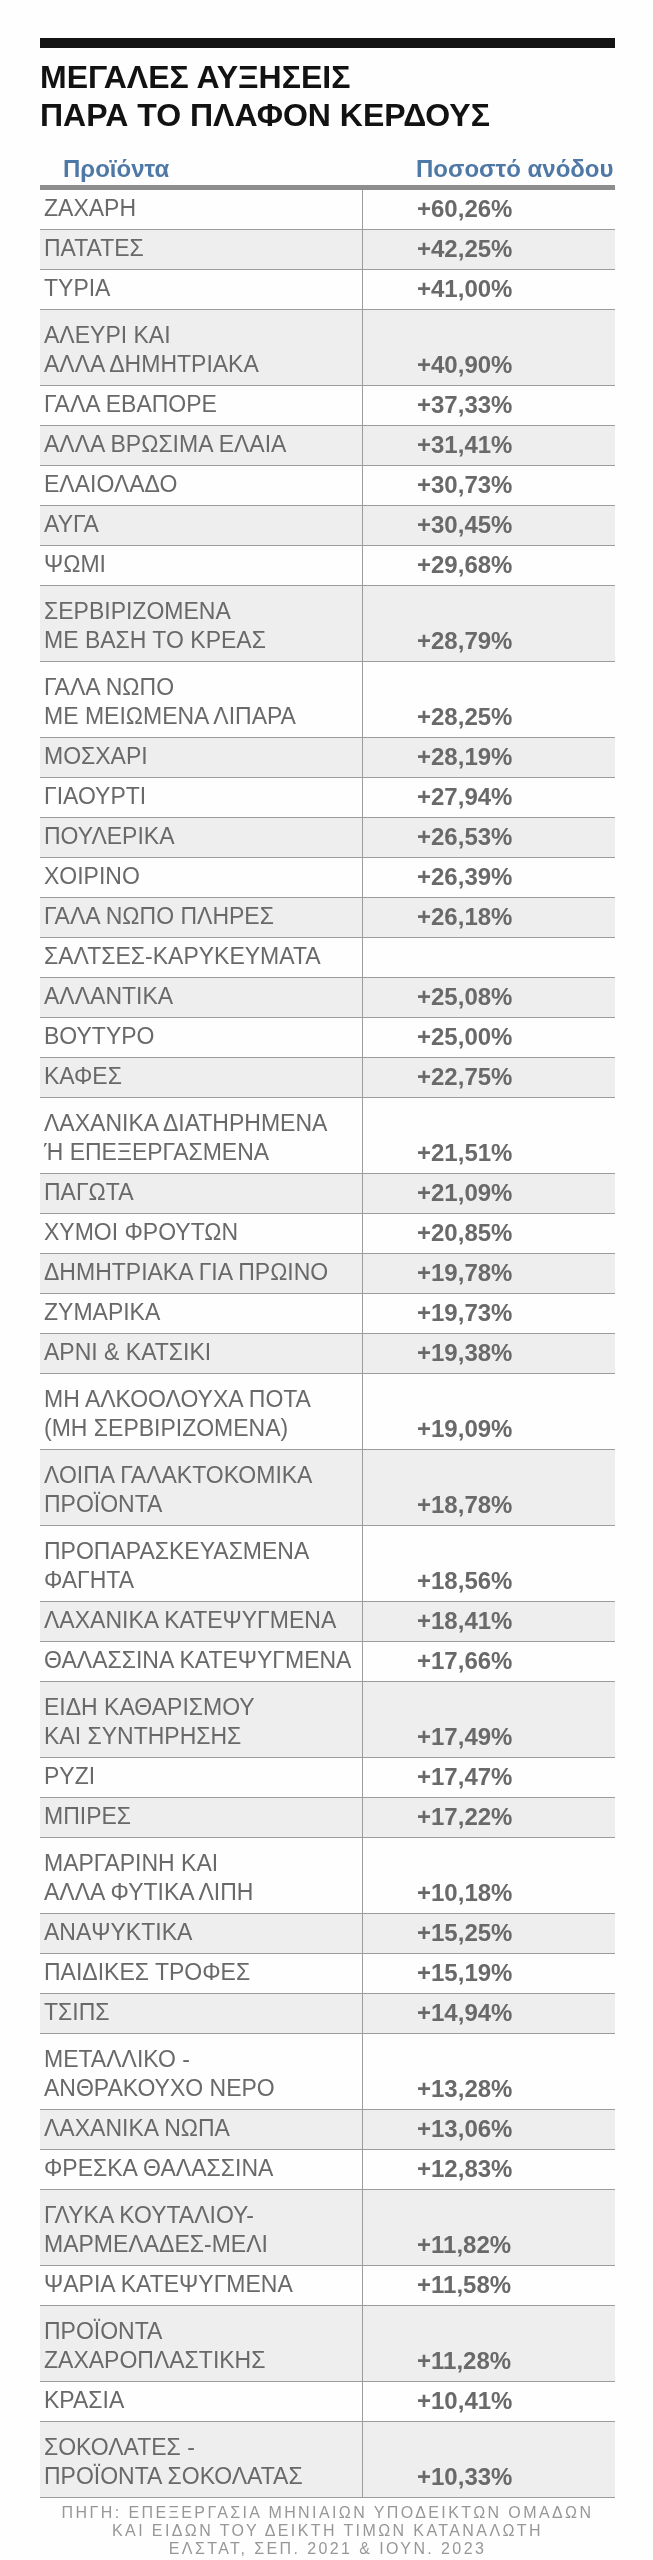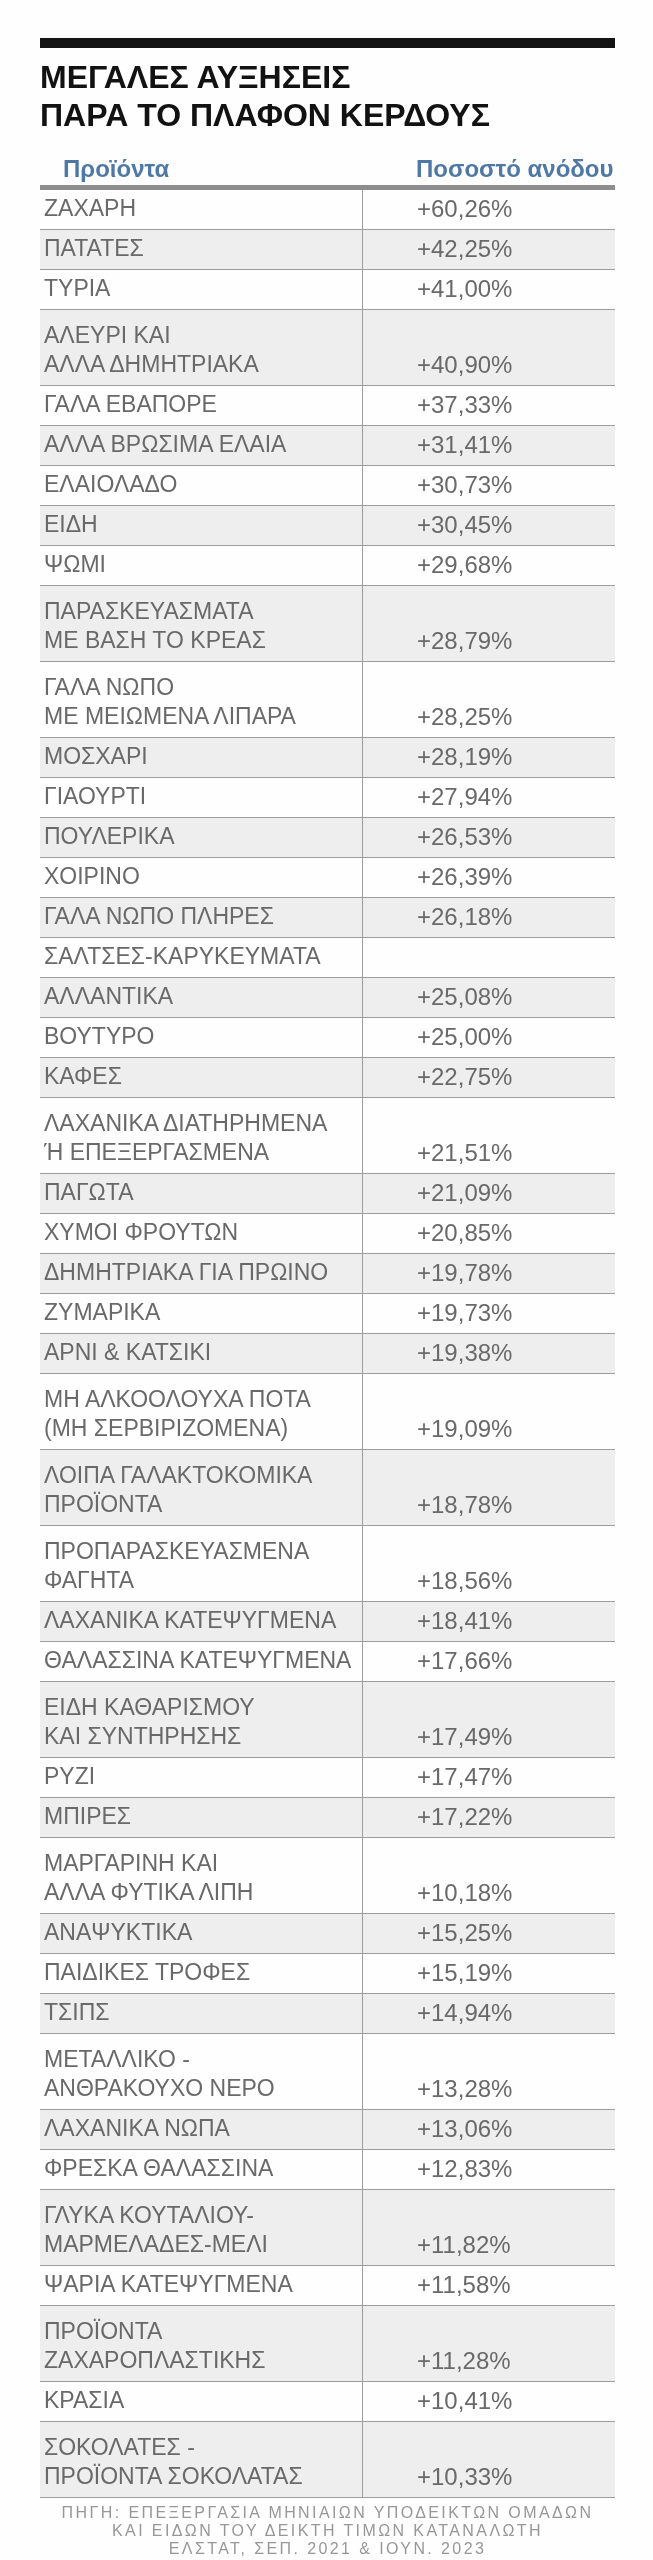--- a/index.html
+++ b/index.html
@@ -13,21 +13,21 @@
   .col-right{width:199px;}
   .header-rule{margin-top:3px;height:5px;background:#8d8d8d;}
   .tbl{width:575px;}
   .row{display:flex;height:40px;box-sizing:border-box;border-bottom:1px solid #9c9c9c;background:#fffefe;}
   .row.two{height:76px;}
   .row:nth-child(even){background:#eeeeee;}
   .cell-p{width:323px;box-sizing:border-box;border-right:1px solid #9c9c9c;
           display:flex;flex-direction:column;justify-content:flex-end;
           padding:8px 6px 6px 4px;font-size:23px;line-height:29px;color:#696969;white-space:pre-line;}
   .cell-v{flex:1;display:flex;align-items:flex-end;padding:0 0 6px 54px;
-          font-size:24px;line-height:29px;color:#696969;}
+          font-size:24px;line-height:29px;color:#696969;font-weight:bold;}
   .footer{margin-top:6px;font-size:16px;line-height:18px;letter-spacing:2.4px;color:#979797;text-align:center;}
 </style>
 </head>
 <body>
 
 <div class="page">
   <div class="content">
 
     <div class="top-rule"></div>
 
@@ -64,29 +64,29 @@
         </div>
         <div class="row">
           <div class="cell-p">ΑΛΛΑ ΒΡΩΣΙΜΑ ΕΛΑΙΑ</div>
           <div class="cell-v">+31,41%</div>
         </div>
         <div class="row">
           <div class="cell-p">ΕΛΑΙΟΛΑΔΟ</div>
           <div class="cell-v">+30,73%</div>
         </div>
         <div class="row">
-          <div class="cell-p">ΕΙΔΗ</div>
+          <div class="cell-p">ΑΥΓΑ</div>
           <div class="cell-v">+30,45%</div>
         </div>
         <div class="row">
           <div class="cell-p">ΨΩΜΙ</div>
           <div class="cell-v">+29,68%</div>
         </div>
         <div class="row two">
-          <div class="cell-p">ΠΑΡΑΣΚΕΥΑΣΜΑΤΑ
+          <div class="cell-p">ΣΕΡΒΙΡΙΖΟΜΕΝΑ
 ΜΕ ΒΑΣΗ ΤΟ ΚΡΕΑΣ</div>
           <div class="cell-v">+28,79%</div>
         </div>
         <div class="row two">
           <div class="cell-p">ΓΑΛΑ ΝΩΠΟ
 ΜΕ ΜΕΙΩΜΕΝΑ ΛΙΠΑΡΑ</div>
           <div class="cell-v">+28,25%</div>
         </div>
         <div class="row">
           <div class="cell-p">ΜΟΣΧΑΡΙ</div>

